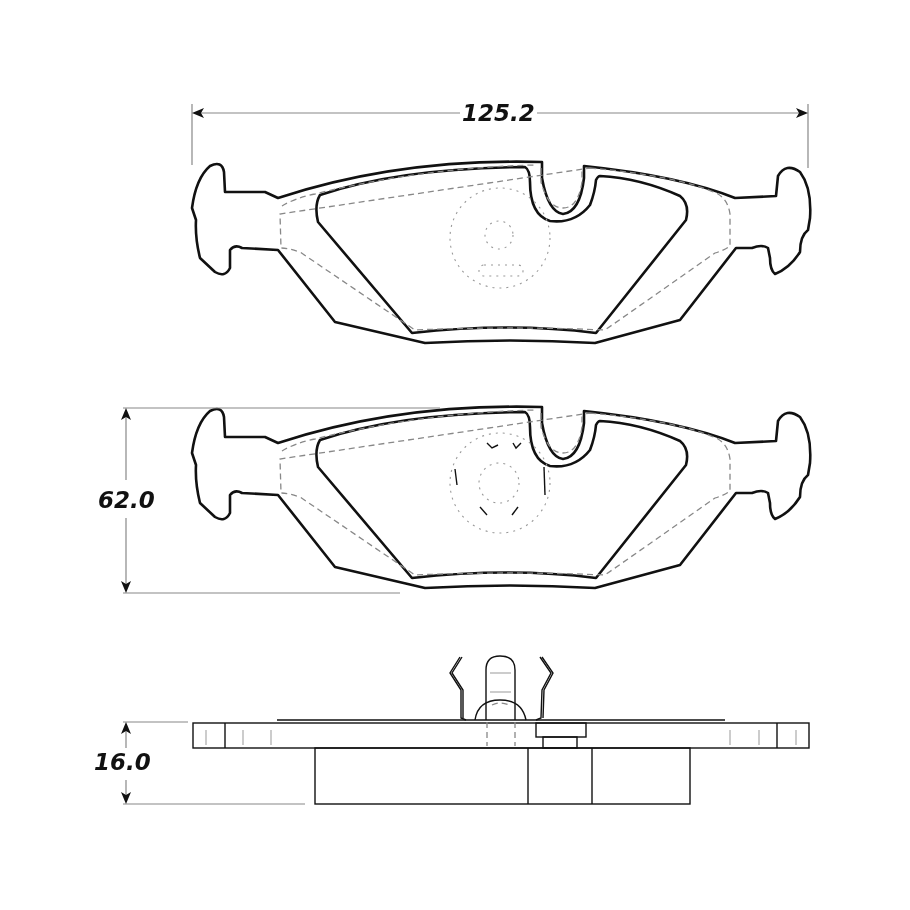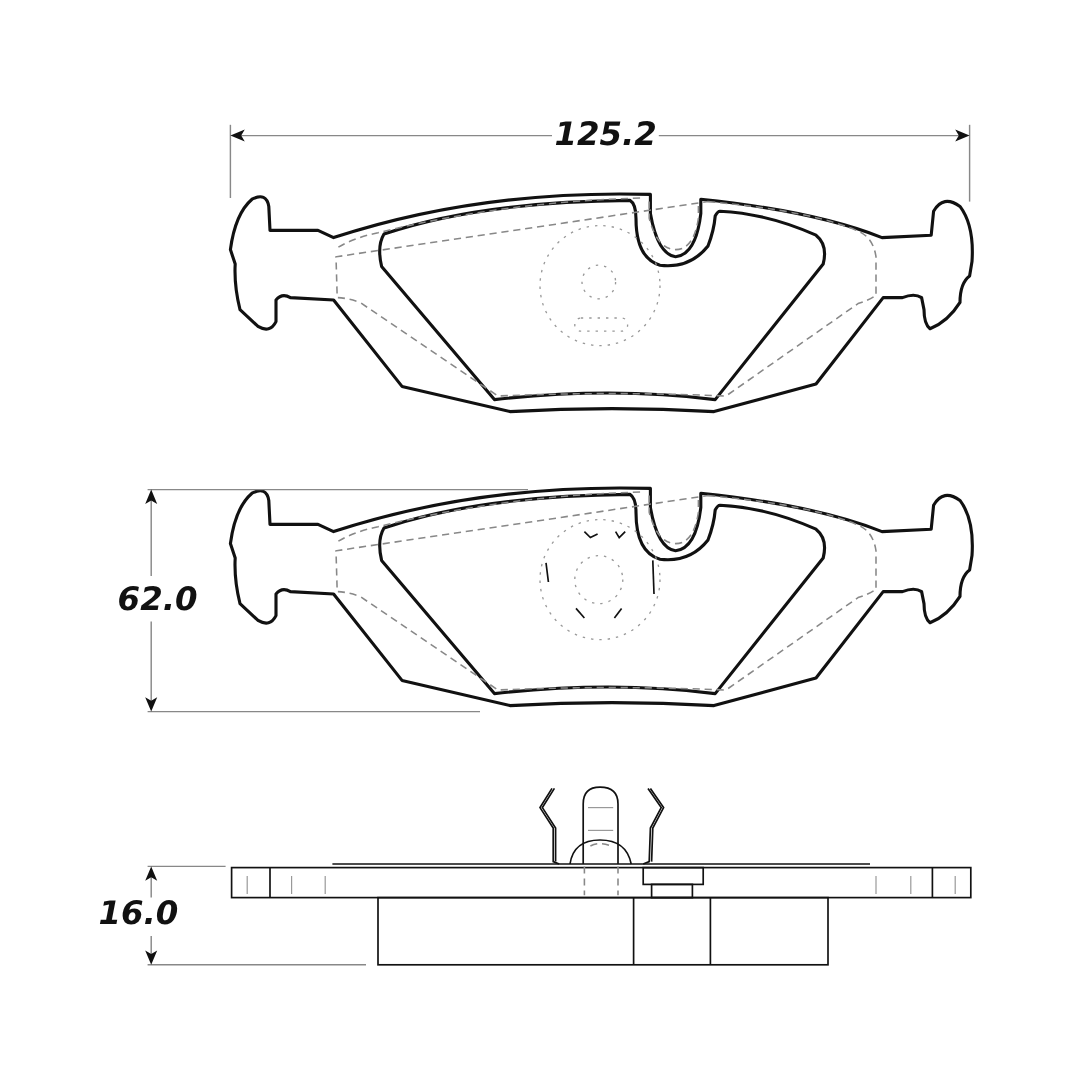--- a/index.html
+++ b/index.html
@@ -3,21 +3,21 @@
   <meta charset="utf-8">
   <style>
     html, body { margin: 0; padding: 0; background: #ffffff; }
     body { width: 910px; height: 910px; position: relative; overflow: hidden; }
     #drawing { position: absolute; left: 0; top: 0; width: 910px; height: 910px; }
     .dim-label {
       position: absolute;
       font-family: "DejaVu Sans", sans-serif;
       font-weight: bold;
       font-style: italic;
-      font-size: 27px;
+      font-size: 23px;
       color: #111111;
       background: #ffffff;
       line-height: 24px;
       padding: 0 2px;
     }
     .outline { fill: none; stroke: #111; stroke-width: 2.6; stroke-linejoin: round; stroke-linecap: round; }
     .thin { fill: none; stroke: #111; stroke-width: 1.4; }
     .dash { fill: none; stroke: #888; stroke-width: 1.3; stroke-dasharray: 6 4; }
     .dot { fill: none; stroke: #999; stroke-width: 1.1; stroke-dasharray: 2 5; }
     .dimline { fill: none; stroke: #888; stroke-width: 1.2; }
@@ -178,13 +178,13 @@
     <line class="dimline" x1="123" y1="804" x2="305" y2="804"></line>
     <line class="dimline" x1="126" y1="726" x2="126" y2="748"></line>
     <line class="dimline" x1="126" y1="780" x2="126" y2="800"></line>
     <polygon class="arrow" points="126,722 121,734 126,731 131,734"></polygon>
     <polygon class="arrow" points="126,804 121,792 126,795 131,792"></polygon>
   </g>
 </svg>
 
 <div class="dim-label" style="left:460px; top:101px;">125.2</div>
 <div class="dim-label" style="left:96px; top:488px;">62.0</div>
-<div class="dim-label" style="left:80px; top:750px;">16.0</div>
+<div class="dim-label" style="left:92px; top:750px;">16.0</div>
 
 </body></html>

